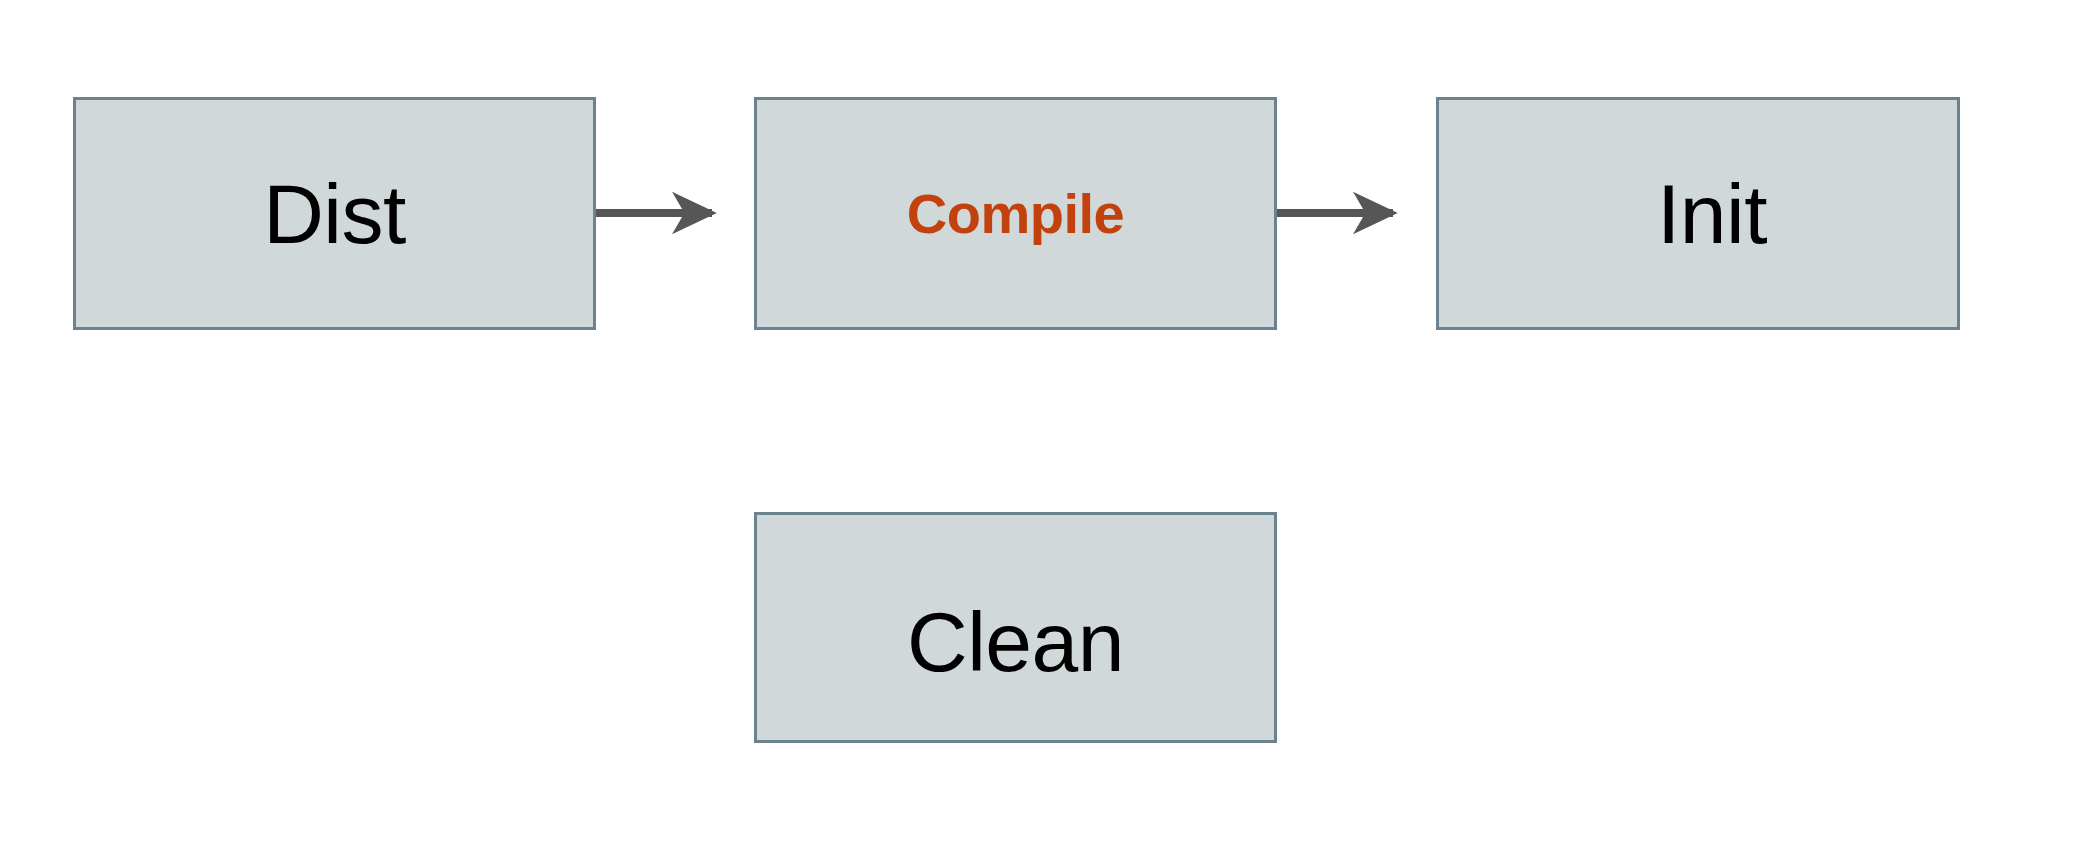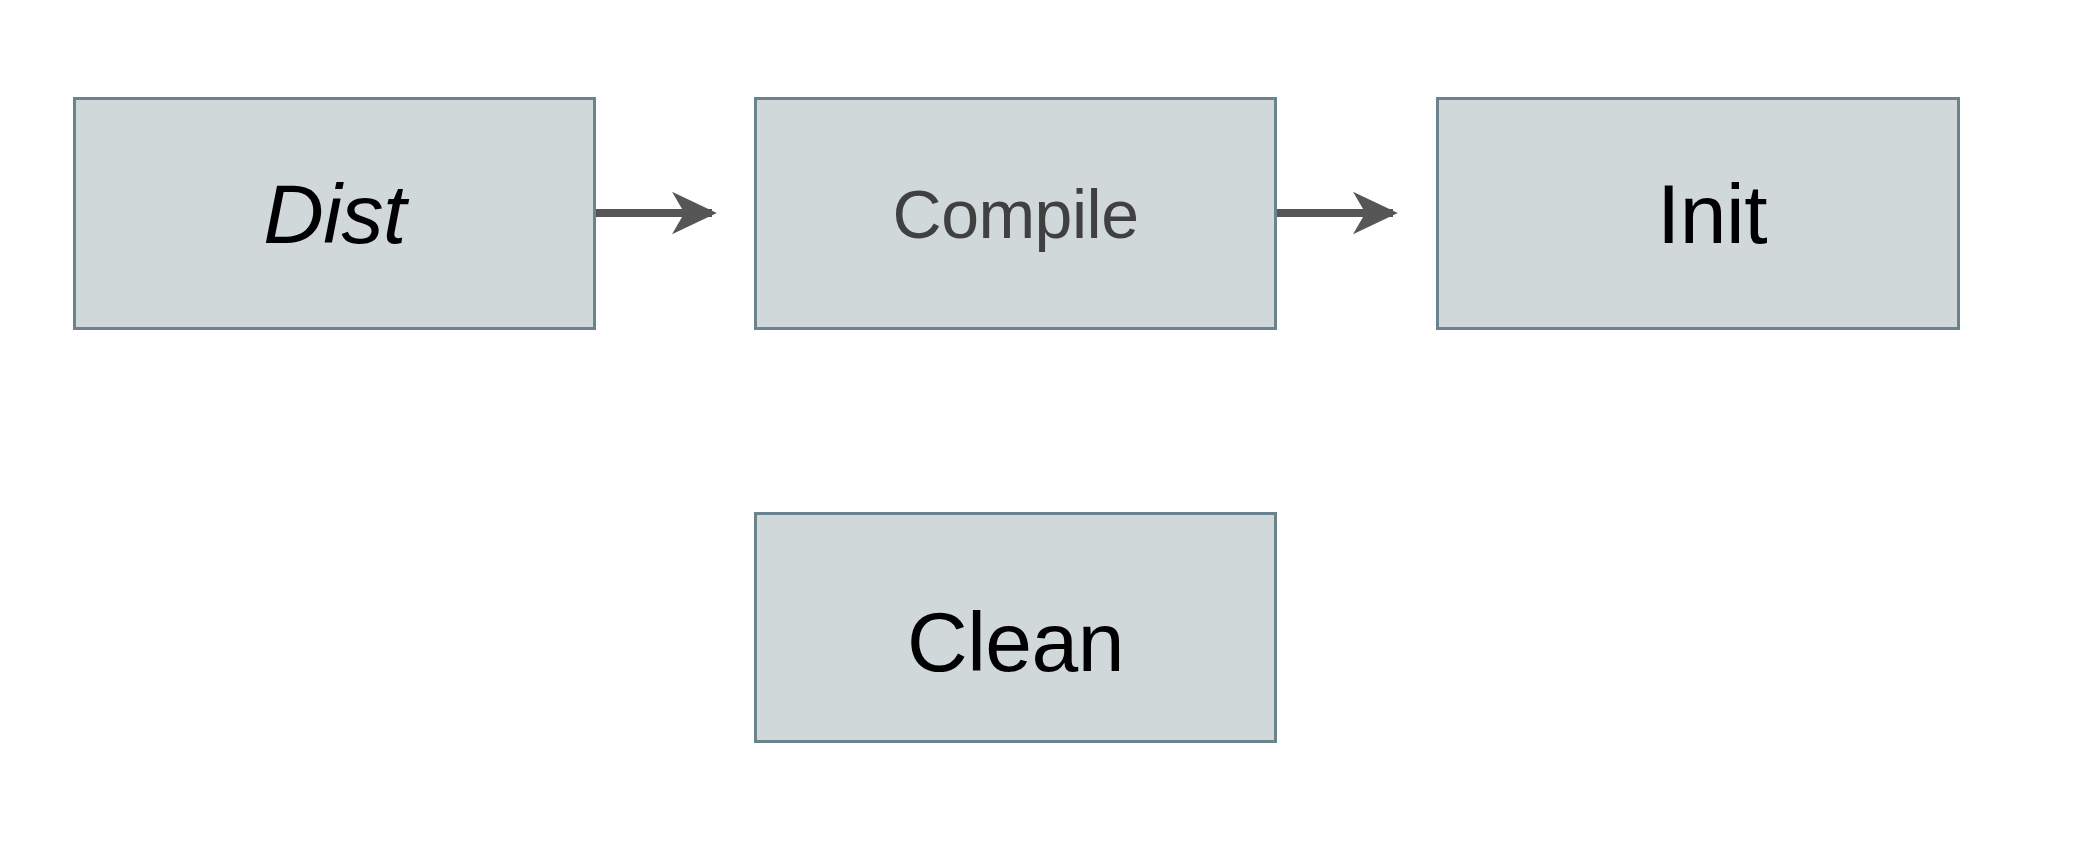--- a/index.html
+++ b/index.html
@@ -65,26 +65,26 @@
 
     <g>
       <line x1="596" y1="213" x2="712" y2="213" stroke="#565656" stroke-width="8" marker-end="url(#arrowhead)"></line>
     </g>
 
     <g>
       <line x1="1277" y1="213" x2="1393" y2="213" stroke="#565656" stroke-width="8" marker-end="url(#arrowhead)"></line>
     </g>
   </svg>
 
-  <div class="node" id="node-dist" style="left: 73px; top: 97px; width: 523px; height: 233px; background: rgb(208, 216, 218); border-color: rgb(106, 131, 142); border-width: 3px; font-style: italic;">
+  <div class="node" id="node-dist" style="left: 73px; top: 97px; width: 523px; height: 233px; background: rgb(208, 216, 218); border-color: rgb(106, 131, 142); border-width: 3px;">
     <span class="node-label" style="font-size: 84px; color: rgb(0, 0, 0);">Dist</span>
   </div>
 
   <div class="node" id="node-compile" style="left: 754px; top: 97px; width: 523px; height: 233px; background: rgb(208, 216, 218); border-color: rgb(106, 131, 142); border-width: 3px;">
-    <span class="node-label" style="font-size: 68px; color: #404040;">Compile</span>
+    <span class="node-label" style="font-size: 56px; color: #c2410c; font-weight: bold;">Compile</span>
   </div>
 
   <div class="node" id="node-init" style="left: 1436px; top: 97px; width: 524px; height: 233px; background: rgb(208, 216, 218); border-color: rgb(106, 131, 142); border-width: 3px; padding-left: 28px;">
     <span class="node-label" style="font-size: 84px; color: rgb(0, 0, 0);">Init</span>
   </div>
 
   <div class="node" id="node-clean" style="left: 754px; top: 512px; width: 523px; height: 231px; background: rgb(208, 216, 218); border-color: rgb(106, 131, 142); border-width: 3px;">
     <span class="node-label" style="font-size: 84px; color: rgb(0, 0, 0); margin-top: 28px;">Clean</span>
   </div>
 

